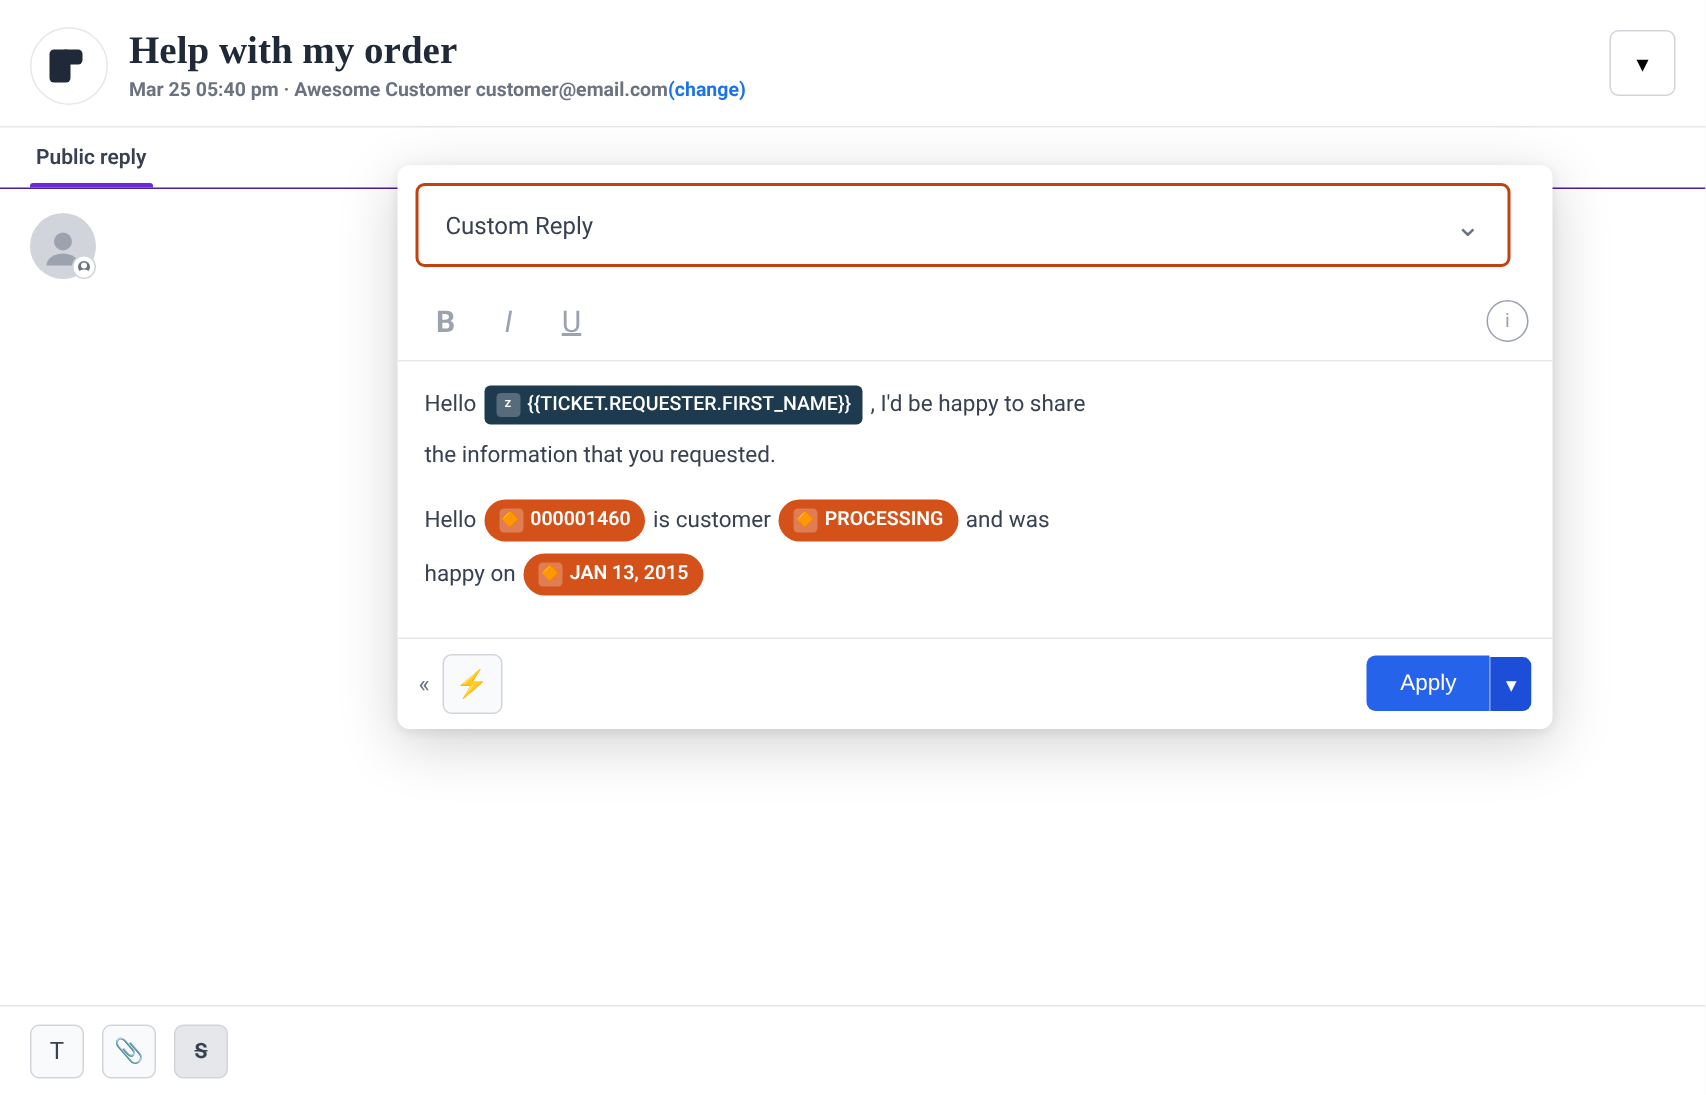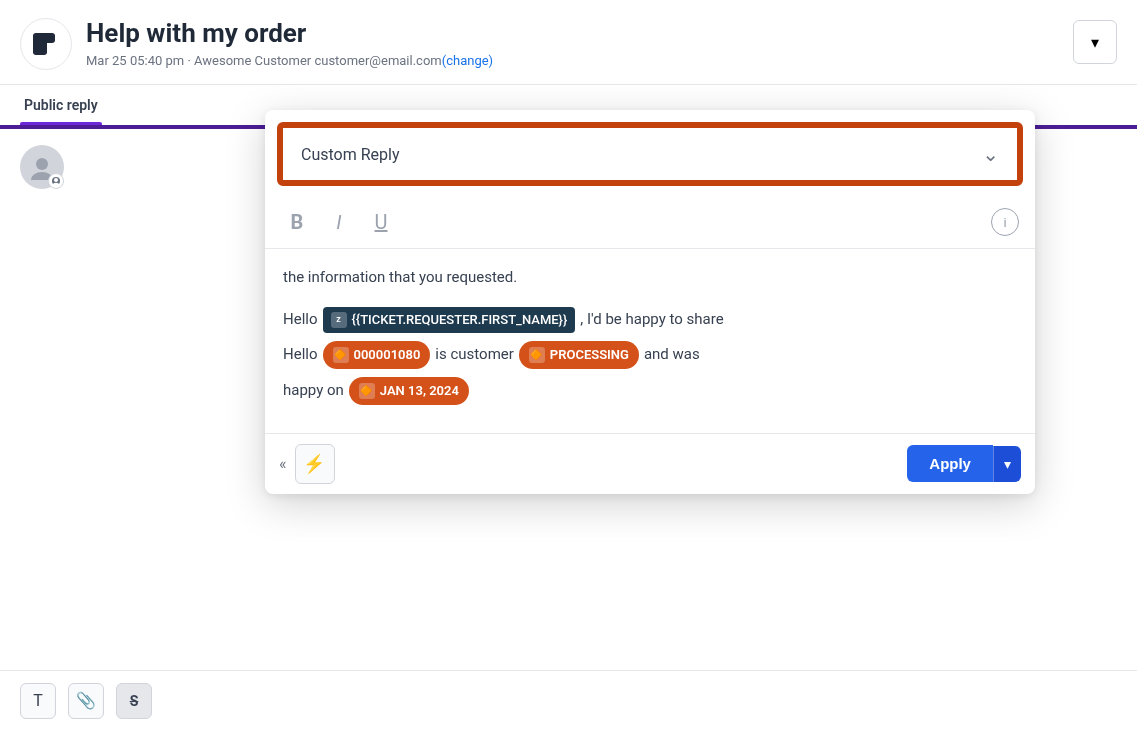--- a/index.html
+++ b/index.html
@@ -49,26 +49,28 @@
 
     .ticket-title-block {
       flex: 1;
     }
 
     .ticket-title {
       font-size: 26px;
       font-weight: 700;
       color: #1f2937;
       line-height: 1.2;
+      font-family: Liberation Serif, serif;
     }
 
     .ticket-meta {
       font-size: 13px;
       color: #6b7280;
       margin-top: 4px;
+      font-weight: bold;
     }
 
     .ticket-meta .change-link {
       color: #1a73e8;
       cursor: pointer;
     }
 
     .header-dropdown-btn {
       width: 44px;
       height: 44px;
@@ -79,21 +81,21 @@
       align-items: center;
       justify-content: center;
       cursor: pointer;
       flex-shrink: 0;
       margin-top: 2px;
     }
 
     
     .tabs-area {
       padding: 0 20px;
-      border-bottom: 4px solid #4c1d95;
+      border-bottom: 1px solid #4c1d95;
       display: flex;
       align-items: center;
       gap: 0;
       position: relative;
     }
 
     .tab-item {
       padding: 12px 4px;
       font-size: 14px;
       font-weight: 600;
@@ -193,23 +195,23 @@
       z-index: 100;
       overflow: hidden;
     }
 
     
     .custom-reply-select {
       display: flex;
       align-items: center;
       justify-content: space-between;
       padding: 14px 18px;
-      border: 6px solid #c2410c;
+      border: 2px solid #c2410c;
       border-radius: 6px;
-      margin: 12px 12px 0 12px;
+      margin: 12px 28px 0 12px;
       cursor: pointer;
       background: #fff;
     }
 
     .custom-reply-label {
       font-size: 16px;
       color: #374151;
     }
 
     .custom-reply-chevron {
@@ -349,21 +351,21 @@
       align-items: center;
       gap: 0;
     }
 
     .apply-btn {
       background: #2563eb;
       color: #fff;
       border: none;
       padding: 10px 22px;
       font-size: 15px;
-      font-weight: 700;
+      font-weight: 400;
       border-radius: 6px 0 0 6px;
       cursor: pointer;
     }
 
     .apply-chevron-btn {
       background: #1d4ed8;
       color: #fff;
       border: none;
       padding: 10px 10px;
       font-size: 14px;
@@ -446,49 +448,49 @@
       </div>
       <div class="editor-btn" style="text-decoration:underline;font-size:20px;color:#9ca3af;">
         <span>U</span>
       </div>
       <div class="editor-info-btn">
         <span>i</span>
       </div>
     </div>
 
     <div class="editor-content">
-      <div class="editor-line editor-line2">
-        <span>the information that you requested.</span>
-      </div>
       <div class="editor-line">
         <span>Hello</span>
         <span class="tag-dark">
           <span class="tag-icon" style="font-size:9px;">z</span>
           <span>{{TICKET.REQUESTER.FIRST_NAME}}</span>
         </span>
         <span>, I'd be happy to share</span>
       </div>
+      <div class="editor-line editor-line2">
+        <span>the information that you requested.</span>
+      </div>
       <div class="editor-line">
         <span>Hello</span>
         <span class="tag-orange">
           <span class="tag-icon">🔶</span>
-          <span>000001080</span>
+          <span>000001460</span>
         </span>
         <span>is customer</span>
         <span class="tag-orange">
           <span class="tag-icon">🔶</span>
           <span>PROCESSING</span>
         </span>
         <span>and was</span>
       </div>
       <div class="editor-line">
         <span>happy on</span>
         <span class="tag-orange">
           <span class="tag-icon">🔶</span>
-          <span>JAN 13, 2024</span>
+          <span>JAN 13, 2015</span>
         </span>
       </div>
     </div>
 
     <div class="popup-bottom">
       <div class="popup-left-controls">
         <span class="double-chevron">«</span>
         <div class="lightning-btn">
           <span>⚡</span>
         </div>

